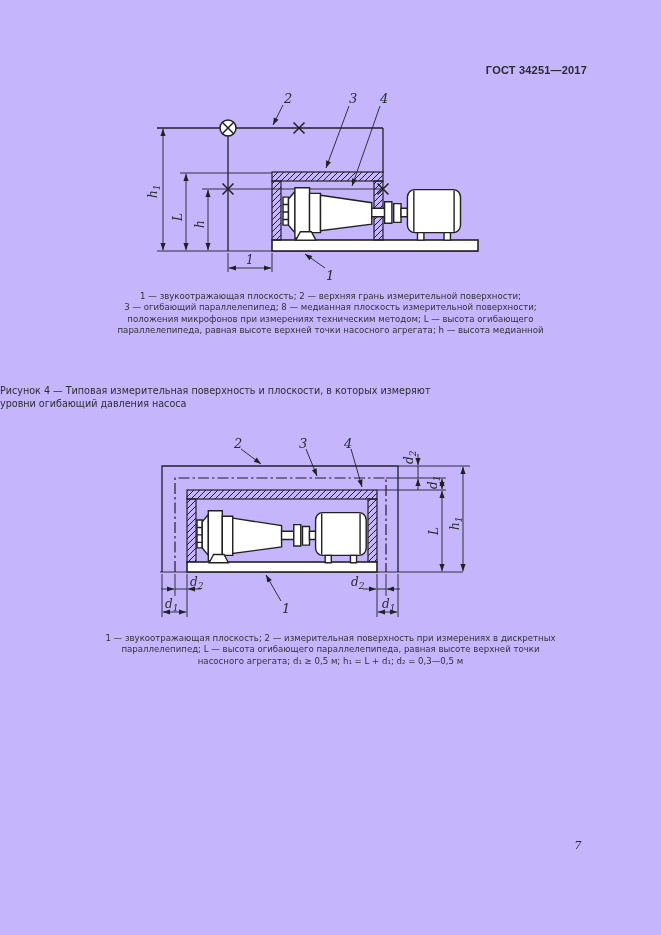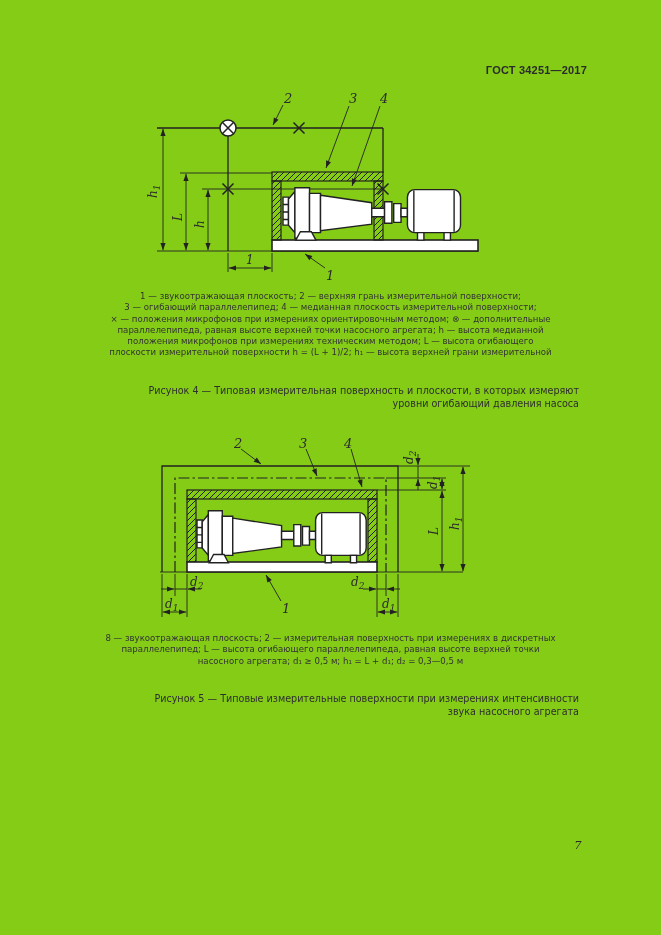--- a/index.html
+++ b/index.html
@@ -1,21 +1,21 @@
 <!DOCTYPE html>
 <html><head>
 <meta charset="utf-8">
 <style>
   html,body{margin:0;padding:0;background:#e8e8e8;}
-  .page{position:relative;width:661px;height:935px;background:#84cc16;overflow:hidden;
+  .page{position:relative;width:661px;height:935px;background:#c4b5fd;overflow:hidden;
         font-family:"Liberation Sans","DejaVu Sans",sans-serif;color:#2b2b2b;margin:0 auto;}
   .hdr{position:absolute;top:64px;right:74px;font-size:11px;font-weight:bold;letter-spacing:.2px;}
   .cap{position:absolute;left:0;width:661px;text-align:center;font-family:"DejaVu Sans",sans-serif;
        font-size:8.6px;line-height:11.3px;color:#333;}
-  .ttl{position:absolute;left:0;width:579px;text-align:right;font-family:"DejaVu Sans",sans-serif;
+  .ttl{position:absolute;left:0;width:579px;text-align:left;font-family:"DejaVu Sans",sans-serif;
        font-size:9.6px;line-height:13px;color:#2e2e2e;}
   .cap4{top:291px;} .ttl4{top:384px;} .cap5{top:633px;} .ttl5{top:692px;}
   .pgnum{position:absolute;top:838px;left:566px;width:24px;text-align:center;
          font-family:"DejaVu Serif",serif;font-style:italic;font-size:11.5px;}
   svg{position:absolute;left:0;}
   .s4{top:88px;} .s5{top:428px;}
   .thin{stroke:#222;stroke-width:.9;fill:none;}
   .box{stroke:#222;stroke-width:1.3;fill:none;}
   .objw{stroke:#222;stroke-width:1.6;fill:#fff;}
   .dash{stroke-dasharray:11 3 2.5 3;}
@@ -107,25 +107,23 @@
     <path class="thin" d="M380,106 L352,186" marker-end="url(#arr4)"></path>
     <path class="thin" d="M325,268 L305,254" marker-end="url(#arr4)"></path>
     <text class="lbl" x="284" y="103">2</text>
     <text class="lbl" x="349" y="103">3</text>
     <text class="lbl" x="380" y="103">4</text>
     <text class="lbl" x="326" y="280">1</text>
   </svg>
 
   <div class="cap cap4">
       <div>1 — звукоотражающая плоскость; 2 — верхняя грань измерительной поверхности;</div>
-      <div>3 — огибающий параллелепипед; 4 — медианная плоскость измерительной поверхности;</div>
-      <div>× — положения микрофонов при измерениях ориентировочным методом; ⊗ — дополнительные</div>
+      <div>3 — огибающий параллелепипед; 8 — медианная плоскость измерительной поверхности;</div>
+      <div>положения микрофонов при измерениях техническим методом; L — высота огибающего</div>
       <div>параллелепипеда, равная высоте верхней точки насосного агрегата; h — высота медианной</div>
-      <div>положения микрофонов при измерениях техническим методом; L — высота огибающего</div>
-      <div>плоскости измерительной поверхности h = (L + 1)/2; h₁ — высота верхней грани измерительной</div>
     </div>
   <div class="ttl ttl4">
       <div>Рисунок 4 — Типовая измерительная поверхность и плоскости, в которых измеряют</div>
       <div>уровни огибающий давления насоса</div>
     </div>
 
   <svg class="s5" width="661" height="195" viewBox="0 428 661 195">
     <defs>
       <pattern id="h5" patternUnits="userSpaceOnUse" width="6" height="6">
         <path d="M0,6 L6,0" stroke="#222" stroke-width="1"></path>
@@ -209,23 +207,19 @@
     <path class="thin" d="M306,449 L317,476" marker-end="url(#arr5)"></path>
     <path class="thin" d="M351,449 L362,487" marker-end="url(#arr5)"></path>
     <path class="thin" d="M281,601 L266,575" marker-end="url(#arr5)"></path>
     <text class="lbl" x="234" y="448">2</text>
     <text class="lbl" x="299" y="448">3</text>
     <text class="lbl" x="344" y="448">4</text>
     <text class="lbl" x="282" y="613">1</text>
   </svg>
 
   <div class="cap cap5">
-      <div>8 — звукоотражающая плоскость; 2 — измерительная поверхность при измерениях в дискретных</div>
+      <div>1 — звукоотражающая плоскость; 2 — измерительная поверхность при измерениях в дискретных</div>
       <div>параллелепипед; L — высота огибающего параллелепипеда, равная высоте верхней точки</div>
       <div>насосного агрегата; d₁ ≥ 0,5 м; h₁ = L + d₁; d₂ = 0,3—0,5 м</div>
     </div>
-  <div class="ttl ttl5">
-      <div>Рисунок 5 — Типовые измерительные поверхности при измерениях интенсивности</div>
-      <div>звука насосного агрегата</div>
-    </div>
 
   <div class="pgnum">7</div>
 </div>
 
 </body></html>

